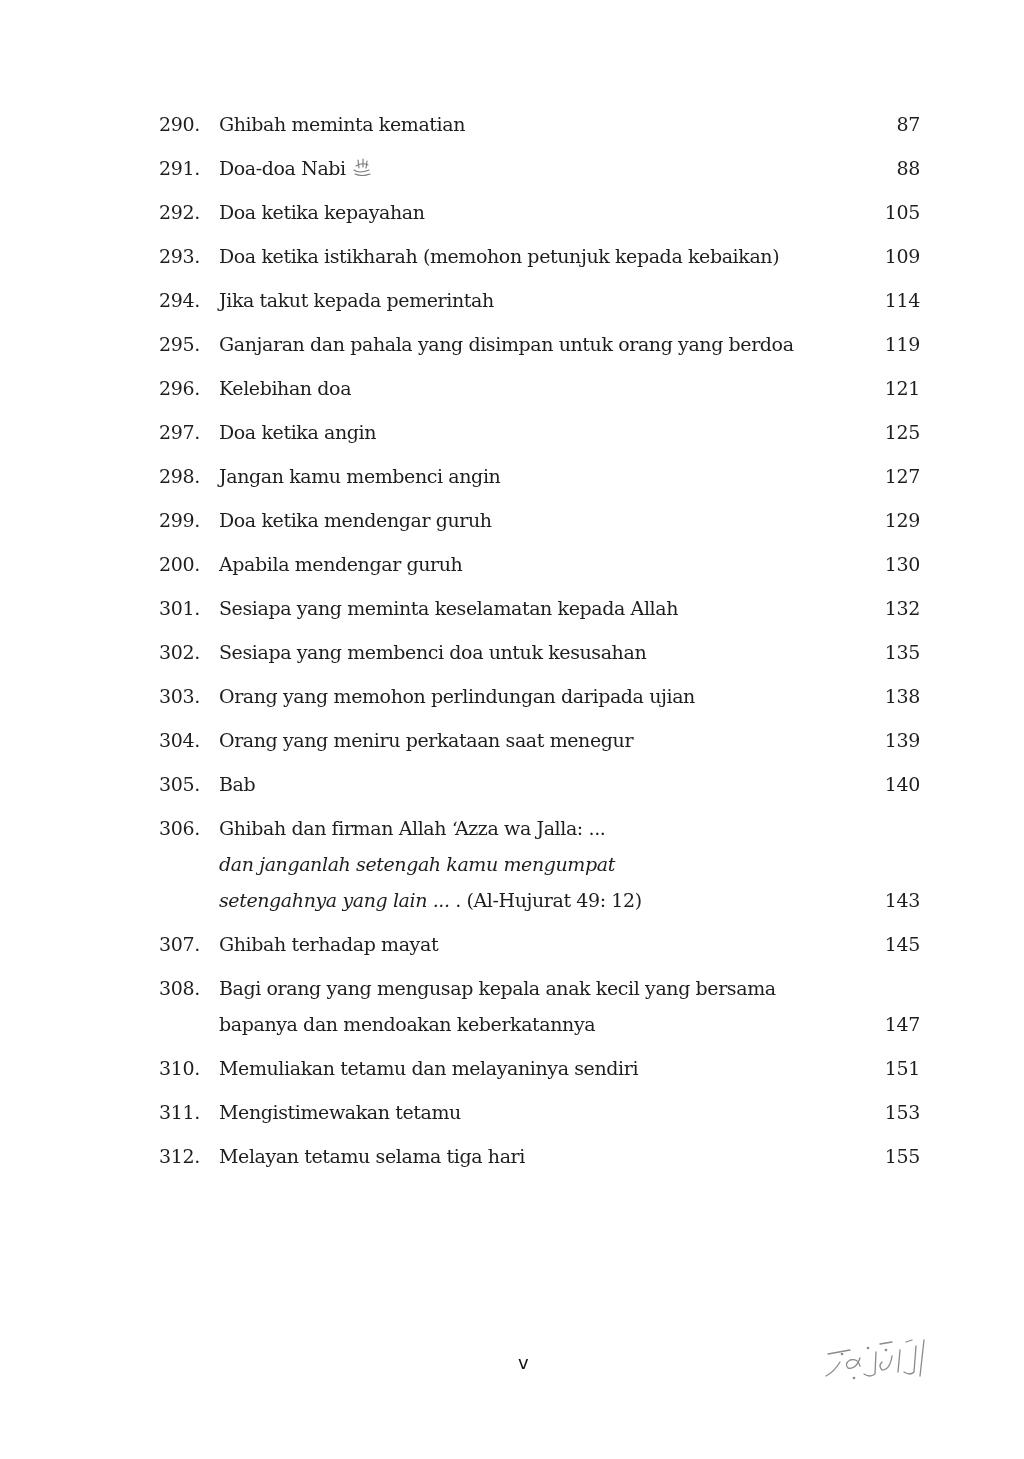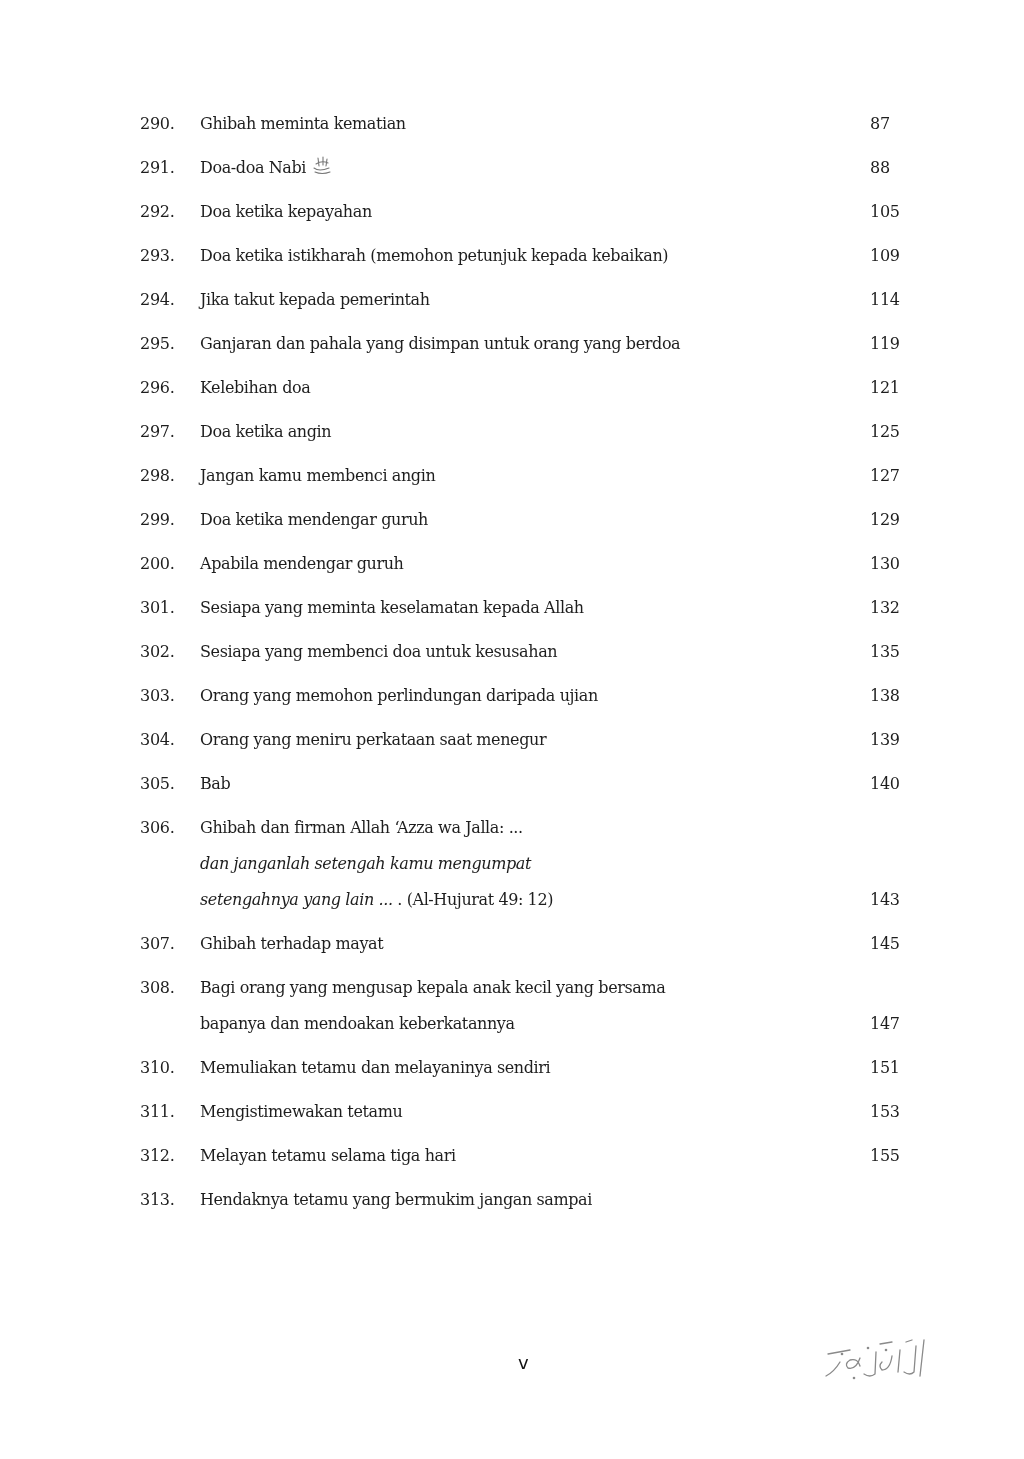--- a/index.html
+++ b/index.html
@@ -1,25 +1,25 @@
 <!DOCTYPE html>
 <html><head>
 <meta charset="utf-8">
 <style>
   html, body { margin: 0; padding: 0; background: #ffffff; }
   body { width: 1024px; height: 1459px; position: relative; overflow: hidden;
          font-family: "DejaVu Serif", serif; color: #1e1e1e; }
   .toc { position: absolute; left: 140px; top: 106px; width: 780px; }
   .entry { position: relative; display: flex; align-items: flex-end;
-           font-size: 16px; line-height: 36px; margin-bottom: 8px; }
+           font-size: 19px; line-height: 36px; margin-bottom: 8px; margin-left: 19px; }
   .num { width: 60px; flex: 0 0 60px; align-self: flex-start; letter-spacing: -0.3px; }
   .title { flex: 1 1 auto; padding-right: 20px; letter-spacing: -0.4px; }
   .title .line { display: block; }
   .title .it { font-style: italic; }
-  .page { flex: 0 0 auto; min-width: 50px; letter-spacing: -0.3px; }
+  .page { flex: 0 0 auto; text-align: right; min-width: 50px; letter-spacing: -0.3px; }
   .salawat { display: inline-block; width: 22px; height: 22px; vertical-align: -3px;
              margin-left: 5px; }
   .folio { position: absolute; left: 518px; top: 1352px; font-family: "DejaVu Sans", sans-serif;
            font-size: 18px; color: #111; }
   .logo { position: absolute; left: 820px; top: 1336px; width: 110px; height: 46px; }
 </style>
 </head>
 <body>
 
 <div class="toc" id="toc">
@@ -181,27 +181,20 @@
         <span class="line"><span>Mengistimewakan tetamu</span></span>
       </span>
       <span class="page">153</span>
     </div>
     <div class="entry">
       <span class="num">312.</span>
       <span class="title">
         <span class="line"><span>Melayan tetamu selama tiga hari</span></span>
       </span>
       <span class="page">155</span>
-    </div>
-    <div class="entry">
-      <span class="num">313.</span>
-      <span class="title">
-        <span class="line"><span>Hendaknya tetamu yang bermukim jangan sampai</span></span>
-      </span>
-      <span class="page"></span>
     </div>
   </div>
 
 <div class="folio">v</div>
 
 <svg class="logo" viewBox="0 0 110 46">
   <g fill="none" stroke="#8a8a8a" stroke-width="1.3" stroke-linecap="round">
     <path d="M104 4 L100 40"></path>
     <path d="M96 10 L94 36 Q90 40 84 36"></path>
     <path d="M80 14 L78 36"></path>

